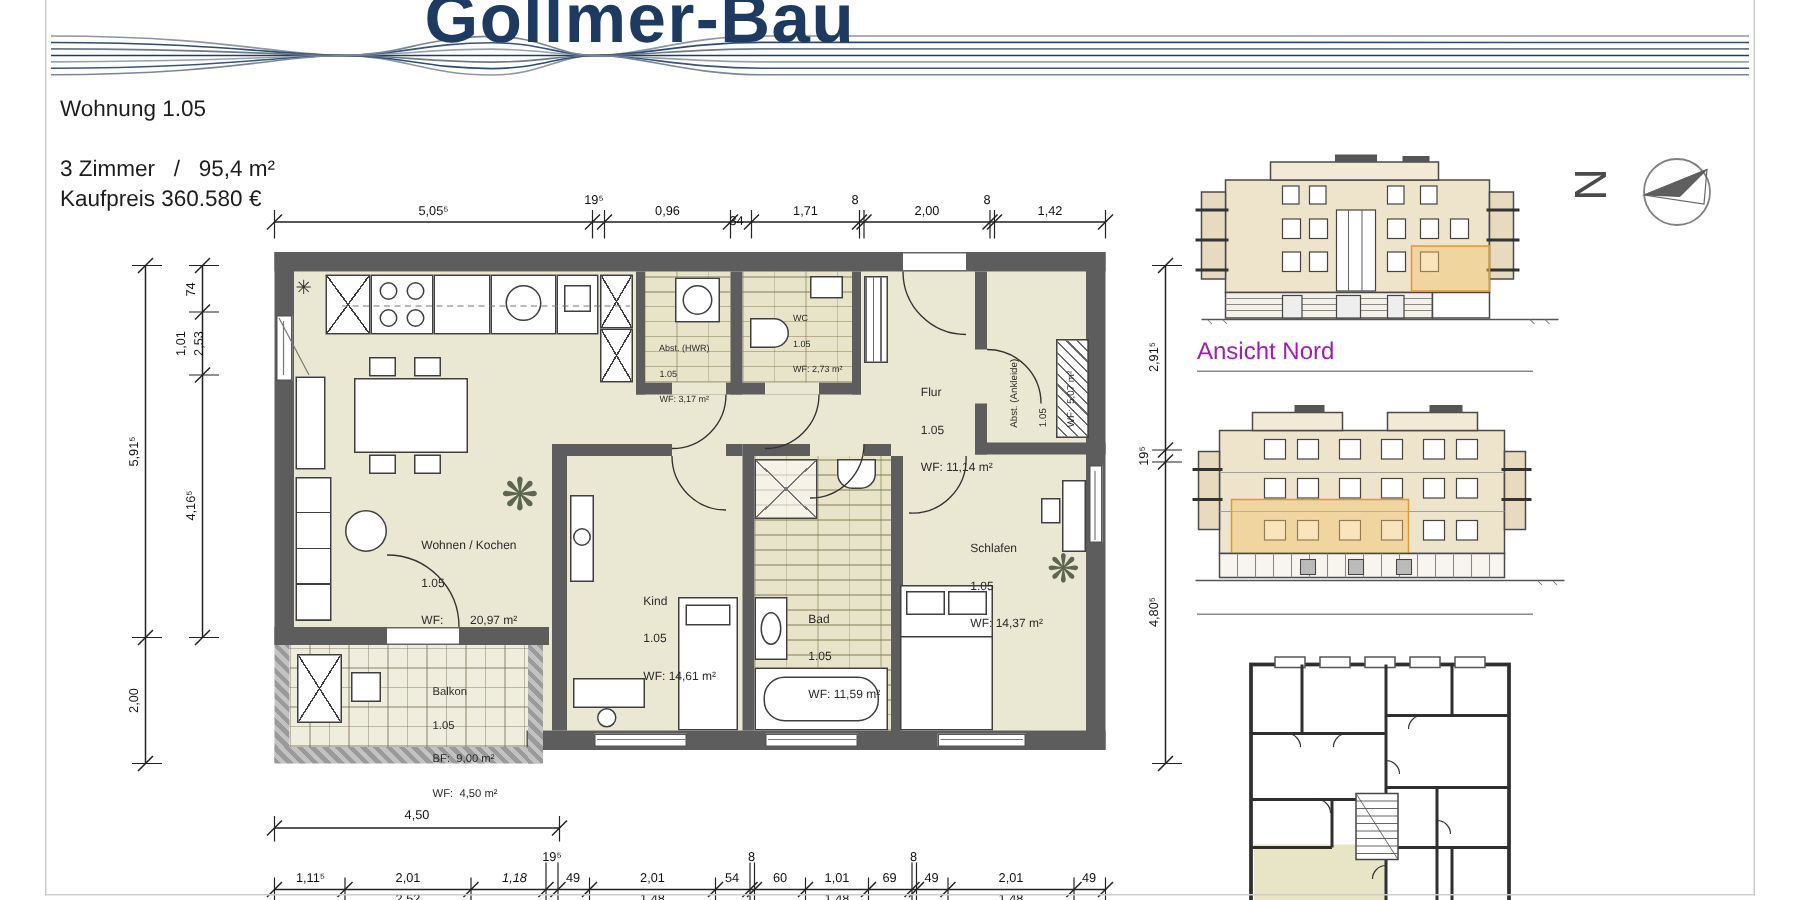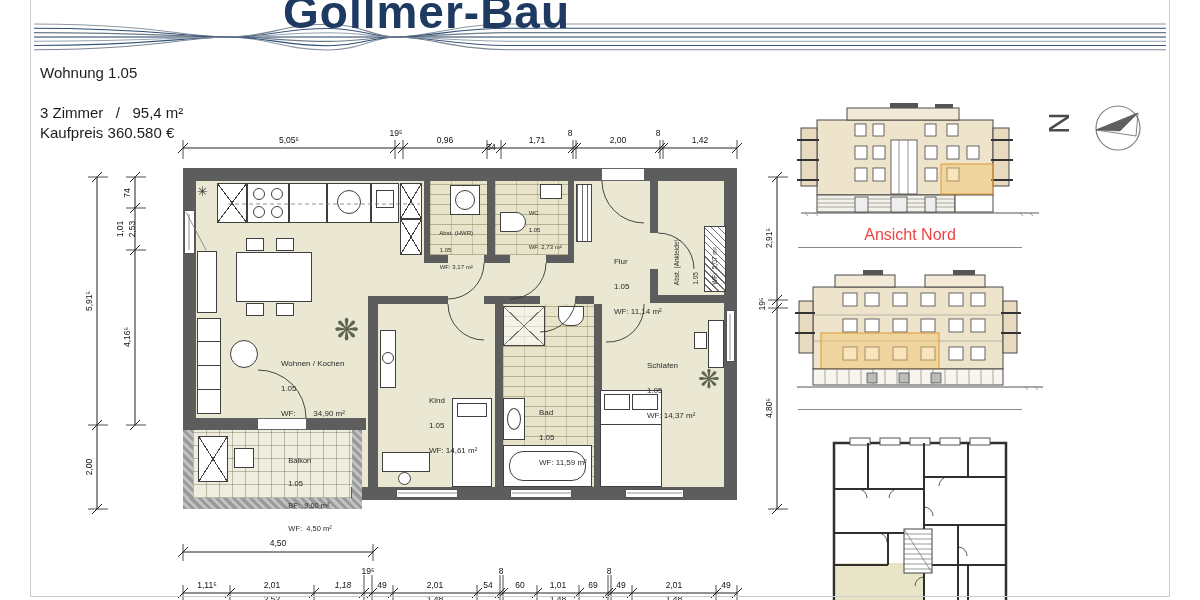--- a/index.html
+++ b/index.html
@@ -30,21 +30,21 @@
   .vstripe{position:absolute;z-index:5;border:1px solid #444;box-sizing:border-box;background:
         repeating-linear-gradient(90deg,#6b6b6b 0 1px,#fff 1px 5px);}
   .winh{position:absolute;background:#fff;border:1px solid #555;box-sizing:border-box;z-index:4;}
   .lbl{position:absolute;z-index:6;font-size:8px;line-height:1.55;color:#2b2b2b;white-space:pre;}
   .lbl.small{font-size:6px;line-height:1.45;}
   .dim{position:absolute;z-index:8;font-size:8.5px;color:#111;transform:translateX(-50%);white-space:nowrap;}
   .vdim{position:absolute;z-index:8;font-size:8.5px;color:#111;transform:translate(-50%,-50%) rotate(-90deg);white-space:nowrap;}
   .plant{position:absolute;z-index:5;color:#5d6650;}
   #brand{position:absolute;left:283px;top:-15px;z-index:2;font-size:46px;font-weight:bold;
          letter-spacing:1px;color:#1f3a60;}
-  .elev-label{position:absolute;z-index:6;width:224px;text-align:center;font-size:16px;color:#ef4444;}
+  .elev-label{position:absolute;z-index:6;width:224px;text-align:left;font-size:16px;color:#a21caf;}
   .hr{position:absolute;background:#8a8a8a;z-index:6;}
   .edge{position:absolute;background:#cccccc;z-index:9;}
   svg{position:absolute;overflow:visible;}
   #overlay{z-index:7;pointer-events:none;}
 </style>
 </head>
 <body>
 
 <div id="page">
 
@@ -158,21 +158,21 @@
   <div class="furn" style="left:540px;top:184px;width:22px;height:15px;"></div>
   <div class="vstripe" style="left:576px;top:184px;width:16px;height:58px;"></div>
   <div class="hatch" style="left:704px;top:226px;width:22px;height:66px;"></div>
 
   <div class="xbox" style="left:198px;top:436px;width:30px;height:46px;"></div>
   <div class="furn" style="left:234px;top:448px;width:20px;height:20px;"></div>
 
   <div class="lbl" style="left:272px;top:346px;">
     <span>Wohnen / Kochen</span><br>
     <span>1.05</span><br>
-    <span>WF:        34,90 m²</span>
+    <span>WF:        20,97 m²</span>
   </div>
   <div class="lbl" style="left:420px;top:383px;">
     <span>Kind</span><br>
     <span>1.05</span><br>
     <span>WF: 14,61 m²</span>
   </div>
   <div class="lbl" style="left:530px;top:395px;">
     <span>Bad</span><br>
     <span>1.05</span><br>
     <span>WF: 11,59 m²</span>

